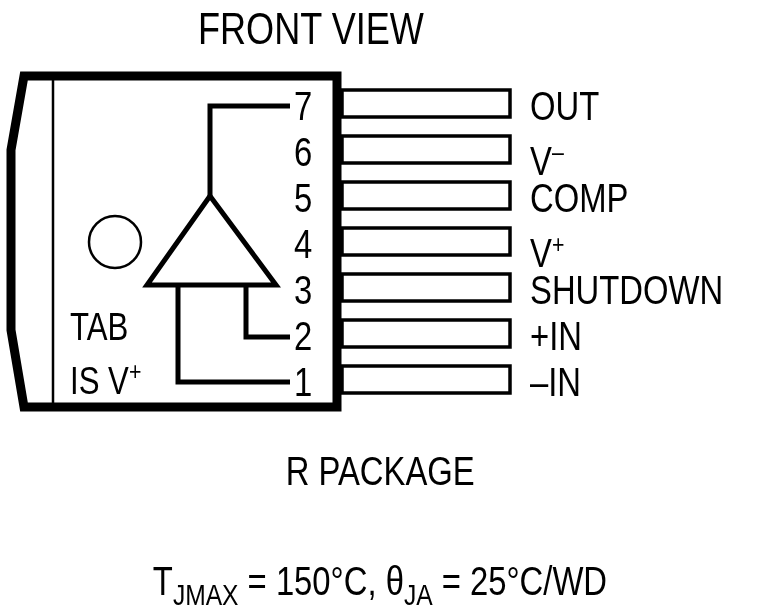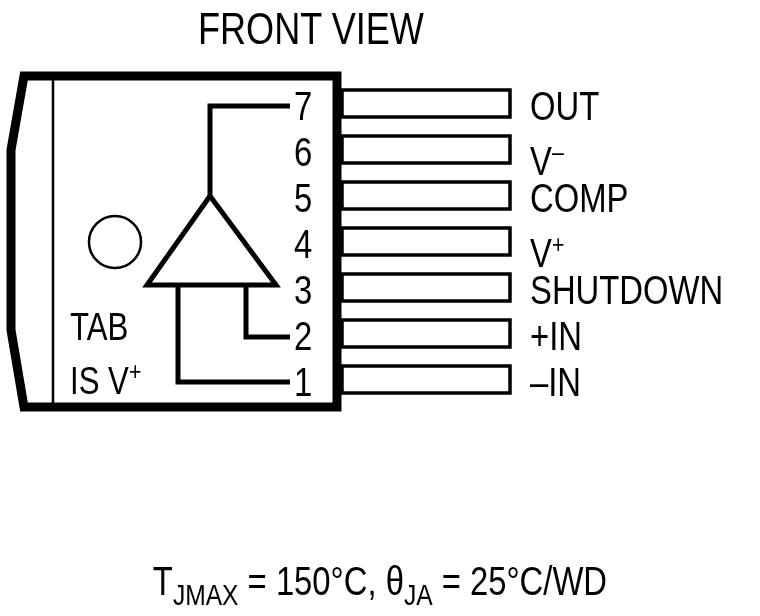--- a/index.html
+++ b/index.html
@@ -61,19 +61,20 @@
   <div class="pin-label" style="top:132px;"><span>V</span><span class="sup">–</span></div>
   <div class="pin-label" style="top:178px;"><span>COMP</span></div>
   <div class="pin-label" style="top:224px;"><span>V</span><span class="sup">+</span></div>
   <div class="pin-label" style="top:270px;"><span>SHUTDOWN</span></div>
   <div class="pin-label" style="top:316px;"><span>+IN</span></div>
   <div class="pin-label" style="top:362px;"><span>–IN</span></div>
 
   <div class="txt tab-label" style="top:306px;">TAB</div>
   <div class="txt tab-label" style="top:350px;"><span>IS V</span><span class="sup">+</span></div>
 
+  <div class="caption" style="top:448px;"><span class="inner">R PACKAGE</span></div>
   <div class="caption" style="top:558px;">
     <span class="inner">
       <span>T</span><span class="sub">JMAX</span><span> = 150°C, </span><span>θ</span><span class="sub">JA</span><span> = 25°C/WD</span>
     </span>
   </div>
 
 </div>
 
 </body></html>

